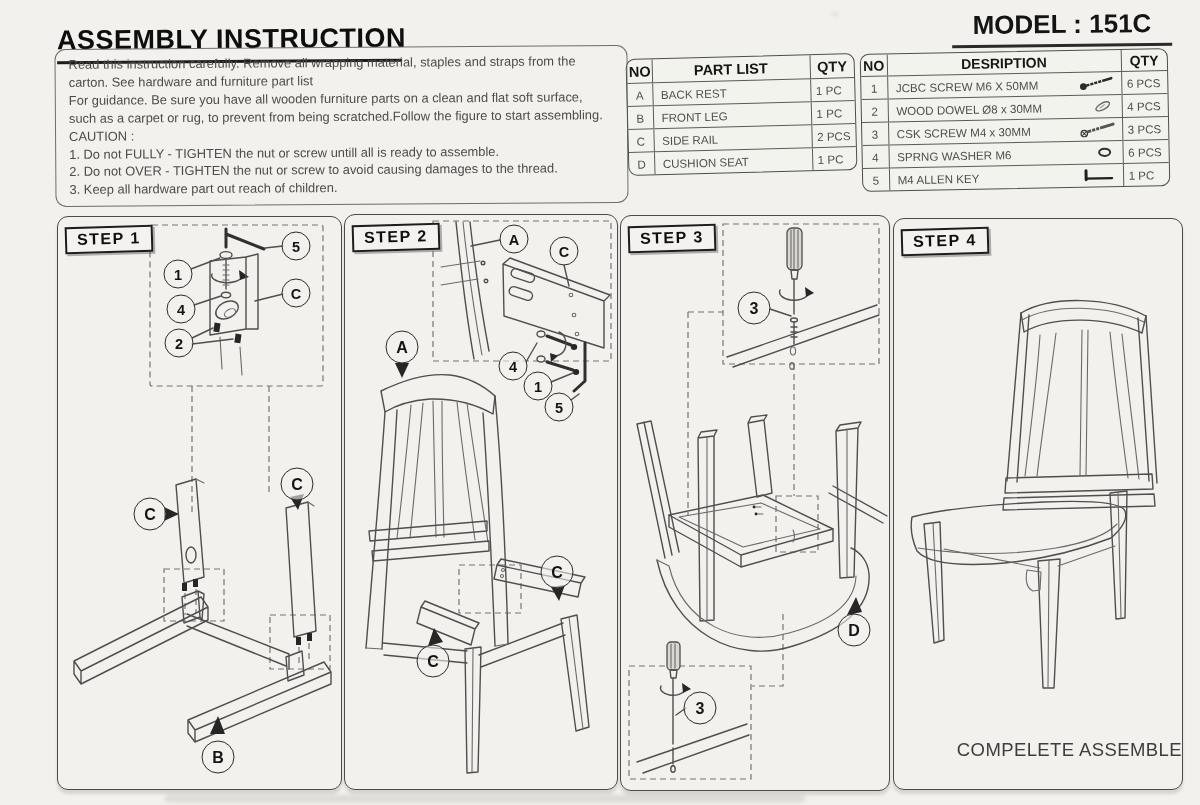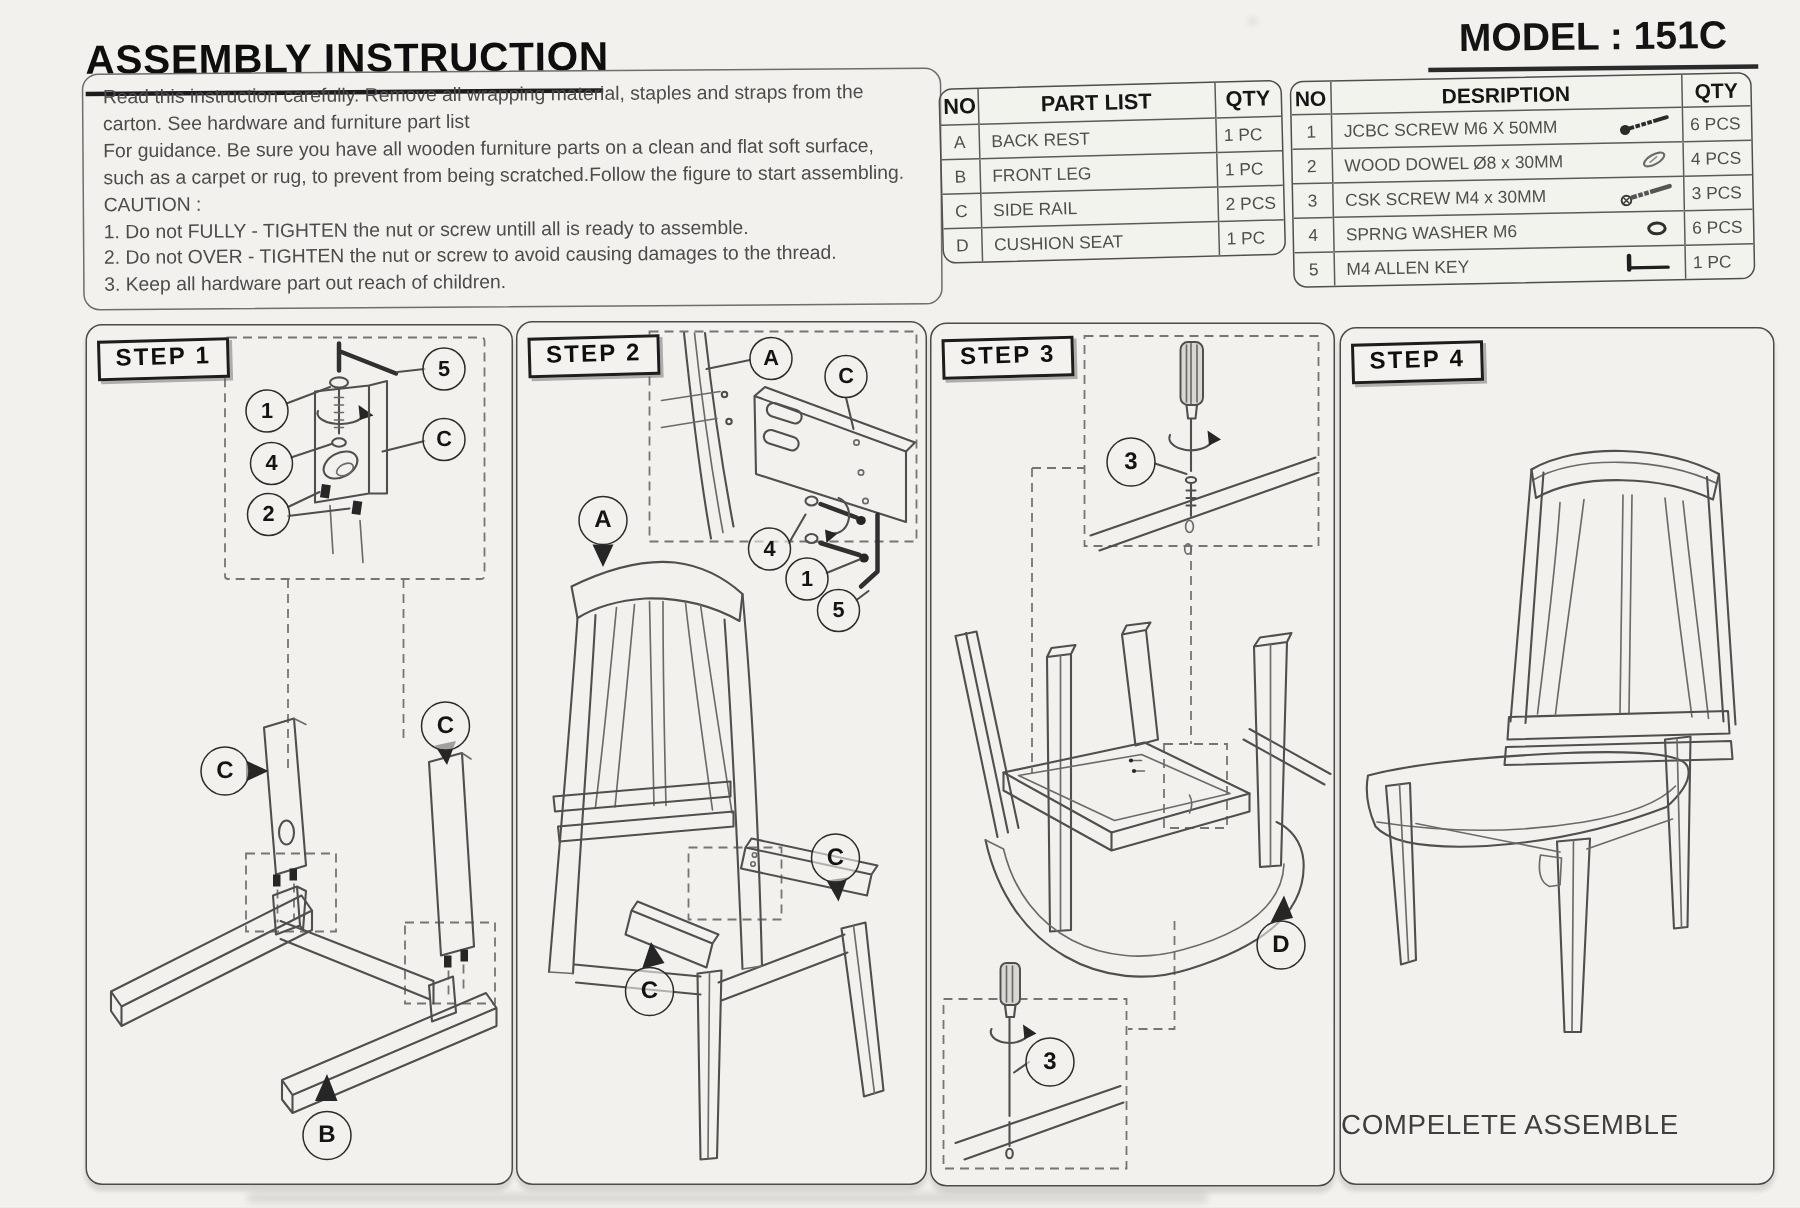--- a/index.html
+++ b/index.html
@@ -49,21 +49,21 @@
   .thick{fill:none;stroke:#303030;stroke-width:3;stroke-linecap:round;stroke-linejoin:round;}
   .dash{fill:none;stroke:#757575;stroke-width:1.2;stroke-dasharray:6 4;}
   .fillb{fill:#262626;stroke:none;}
   .tool{fill:#d9d7d1;stroke:#4f4f4f;stroke-width:1.3;}
   
   .co{position:absolute;border:1.9px solid #2c2c2c;border-radius:50%;
       background:rgba(243,242,238,.6);display:flex;align-items:center;justify-content:center;
       font-weight:bold;color:#141414;transform:translate(-50%,-50%);z-index:3;}
   .co.sm{width:27px;height:27px;font-size:14.5px;}
   .co.lg{width:31px;height:31px;font-size:16px;}
-  .caption{position:absolute;left:0;right:0;top:520px;text-align:left;font-size:18.5px;
+  .caption{position:absolute;left:0;right:0;top:520px;text-align:right;font-size:18.5px;
       color:#3e3e3e;letter-spacing:.4px;}
   .smudge{position:absolute;background:rgba(150,147,140,.25);filter:blur(2px);border-radius:3px;}
 </style>
 </head>
 <body>
 
 <div class="sheet">
 
   <h1 class="title">ASSEMBLY INSTRUCTION</h1>
   <div class="model">MODEL : 151C</div>

